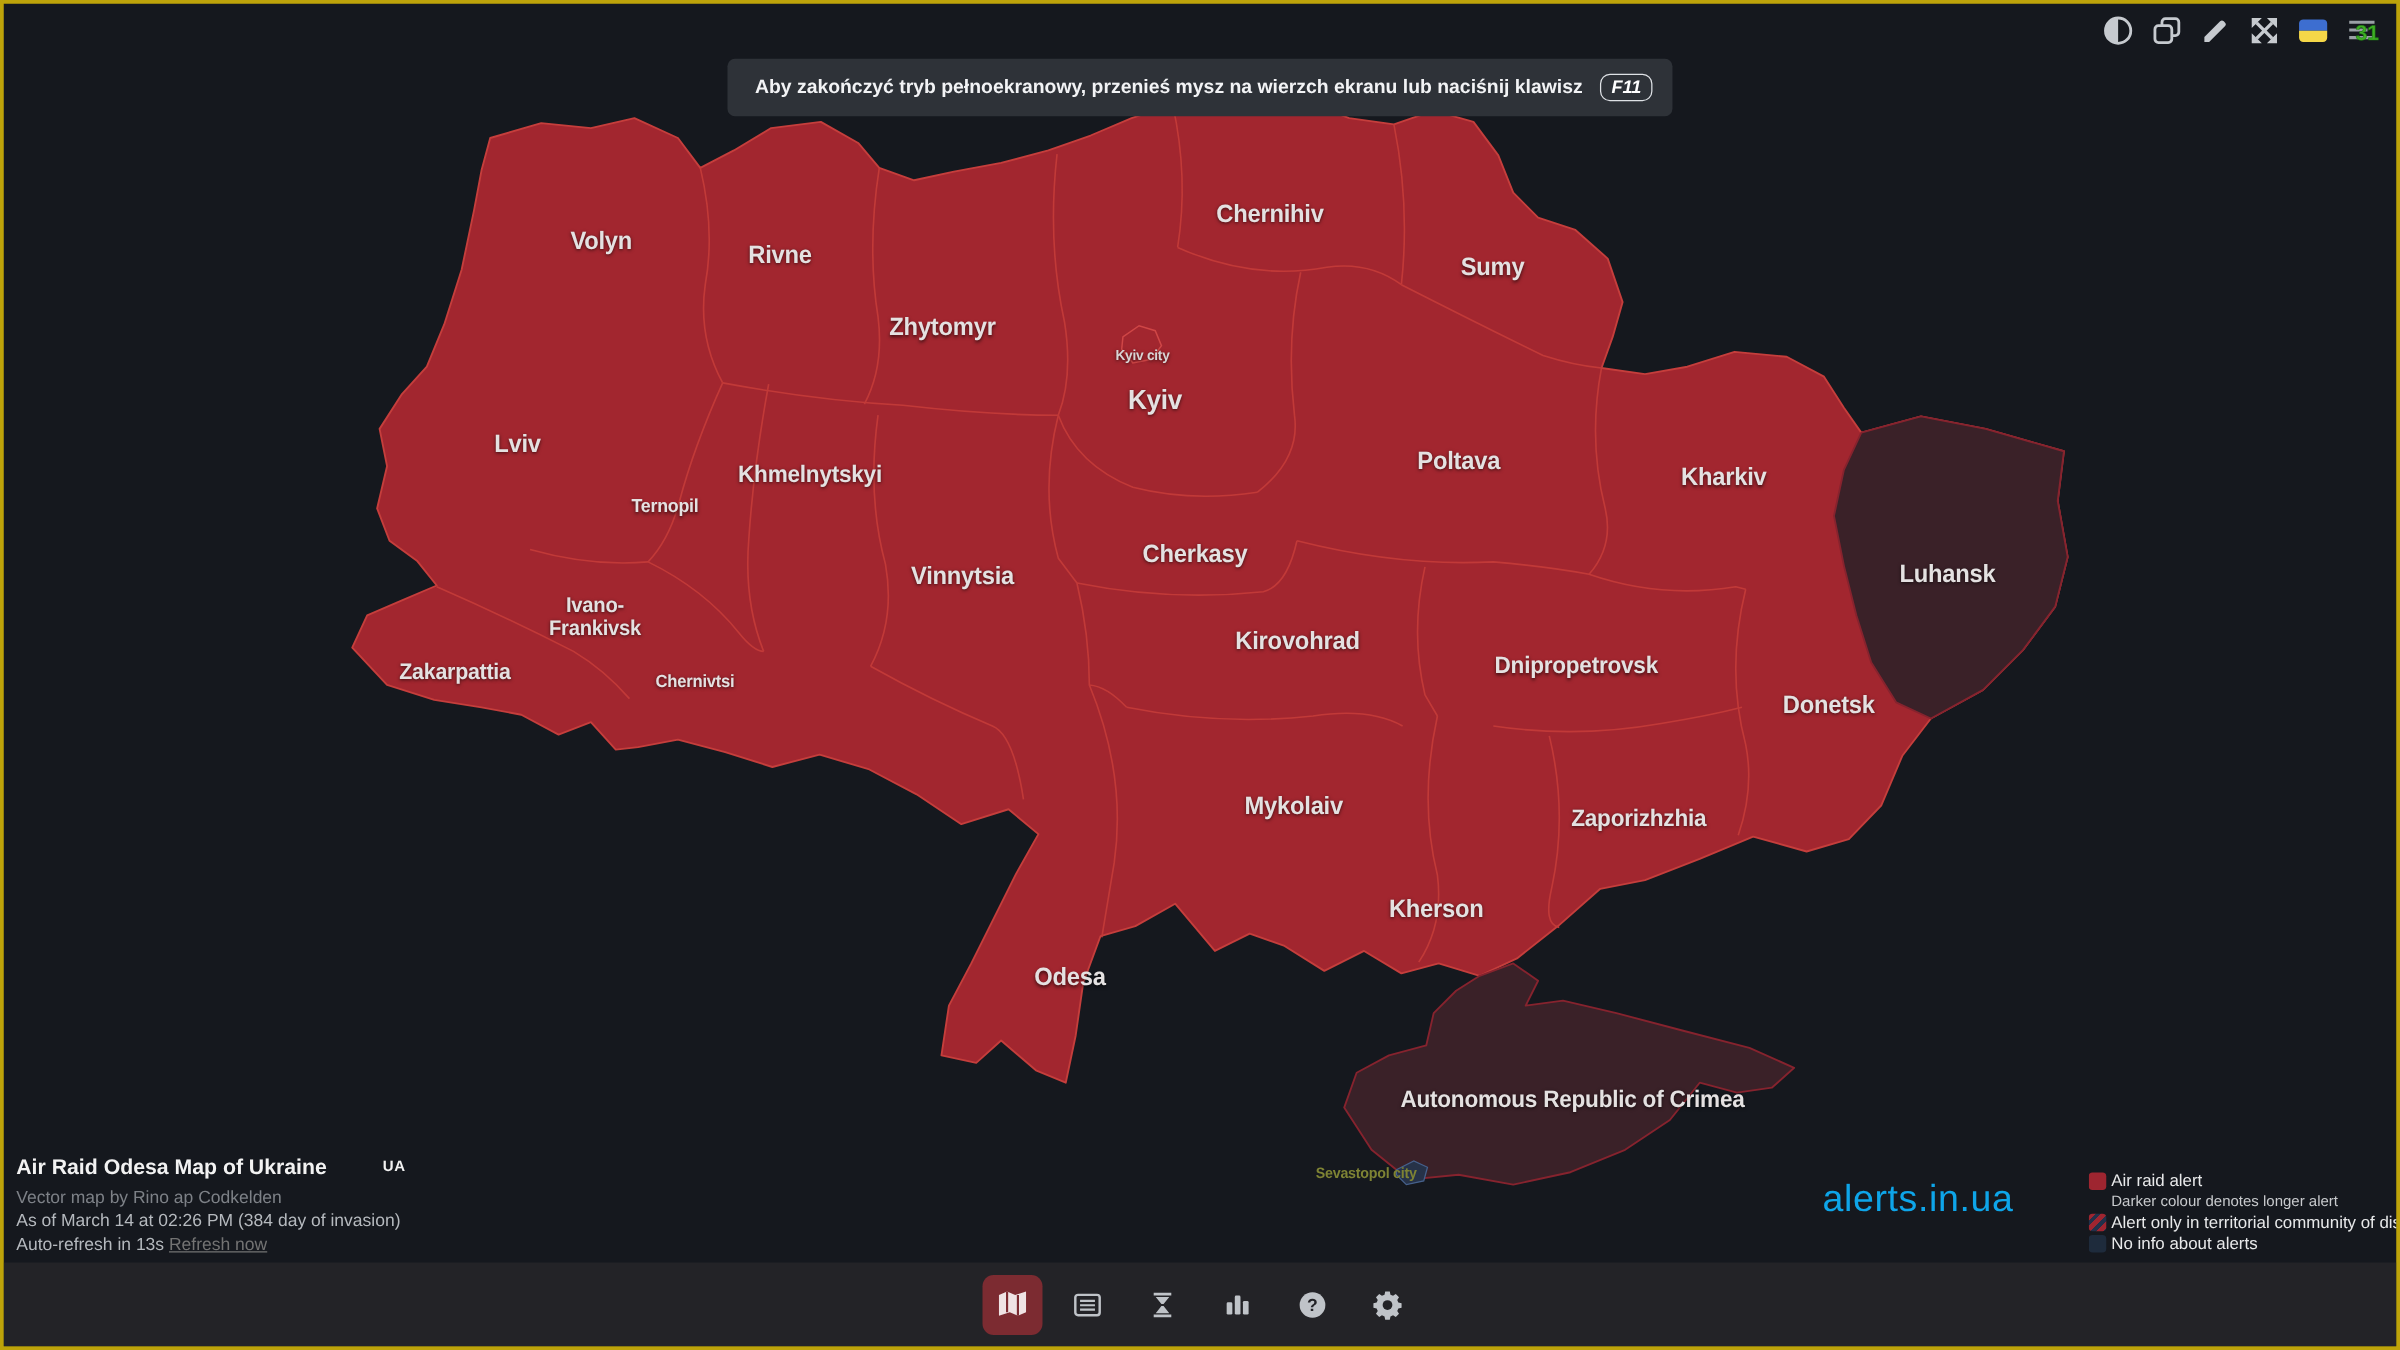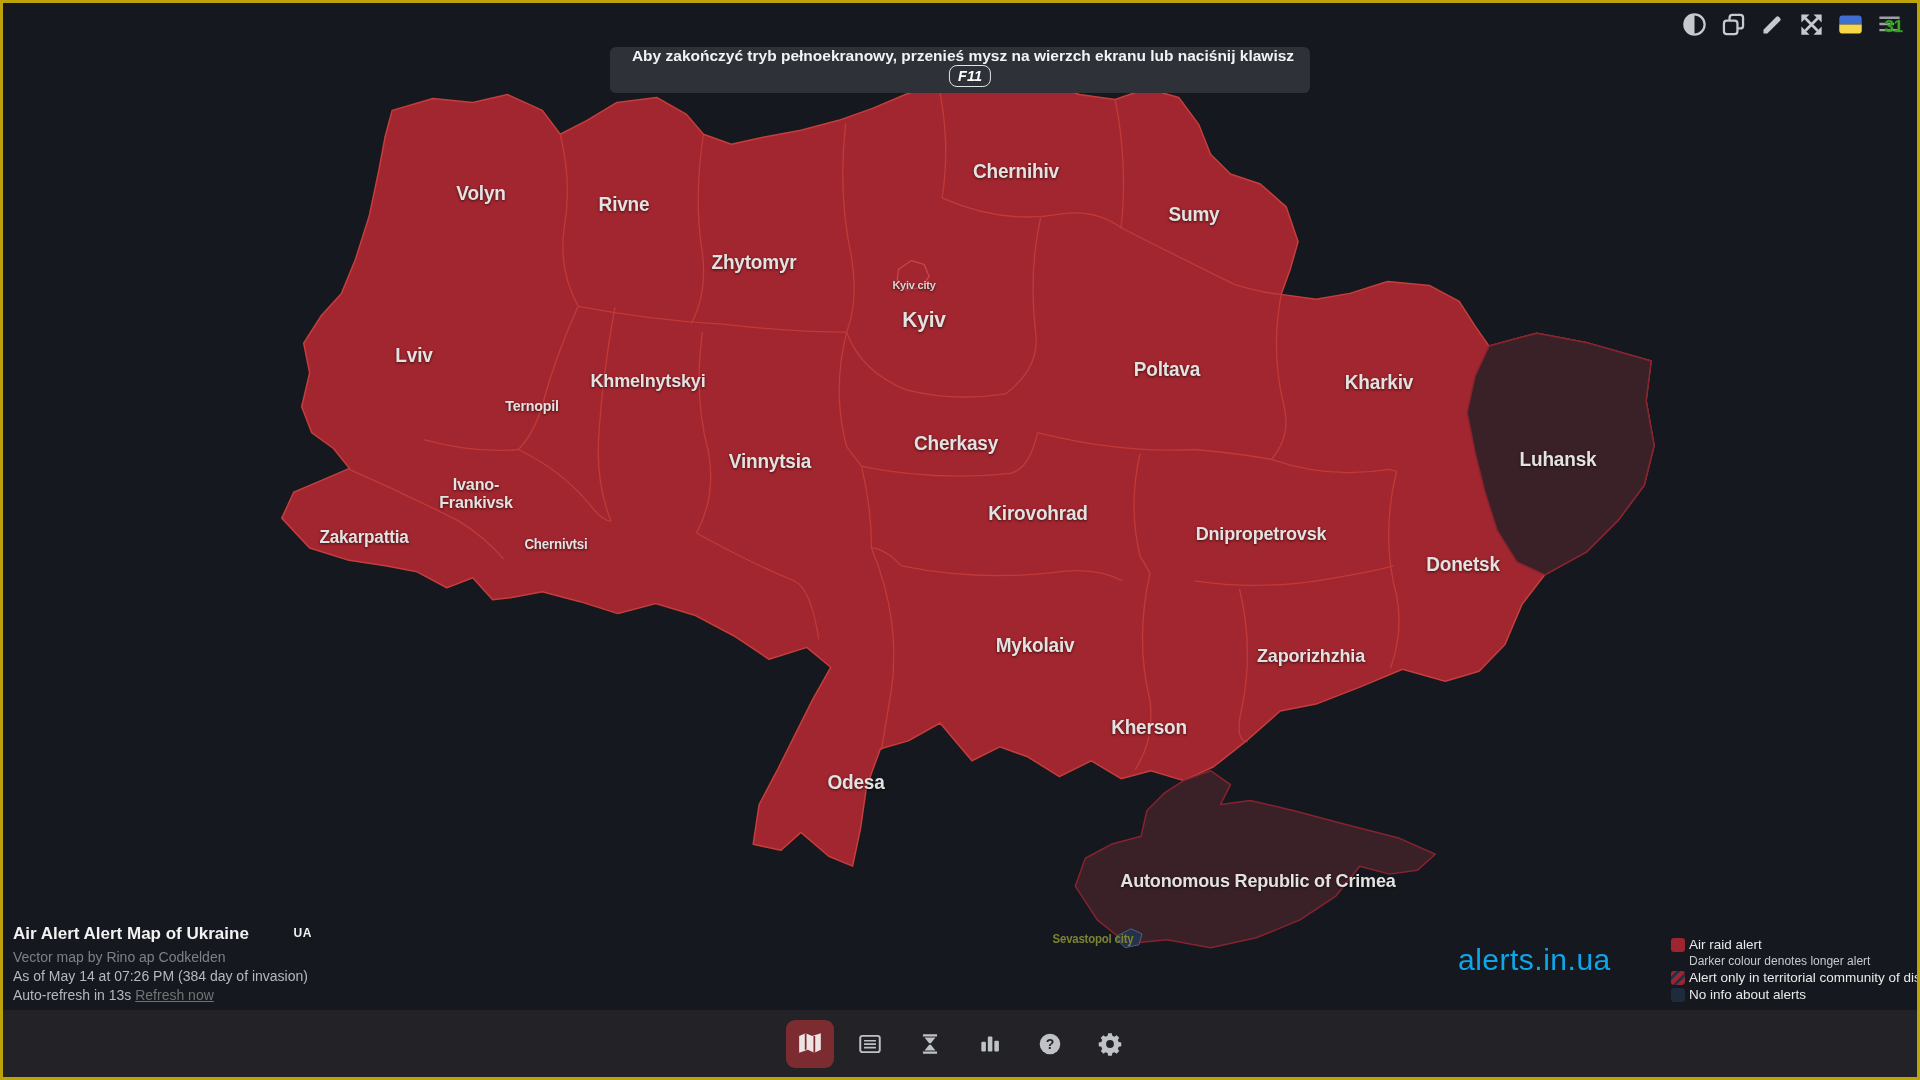--- a/index.html
+++ b/index.html
@@ -17,21 +17,21 @@
     font-weight:bold;color:#e4e1e1;text-shadow:0 1px 3px rgba(0,0,0,.65);
     letter-spacing:-.2px;white-space:pre-line;text-align:center;line-height:1.08;
     pointer-events:auto;
   }
   .rlabel.olive{color:#7e8334;text-shadow:none;}
   .rlabel.dim{color:#d9d5d5;}
   
   #notice{
     position:absolute;top:44px;left:50%;transform:translateX(-50%);
     background:#2e3238;border-radius:6px;height:46px;display:flex;align-items:center;
-    padding:0 16px 0 22px;color:#f2f3f5;font-size:15.5px;font-weight:bold;white-space:nowrap;flex-direction:column;
+    padding:0 16px 0 22px;color:#f2f3f5;font-size:15.5px;font-weight:bold;white-space:nowrap;
   }
   #notice .key{
     margin-left:14px;border:1.6px solid #dfe2e6;border-radius:8px;
     padding:2px 8px;font-size:14.5px;font-weight:bold;color:#fff;font-style:italic;
   }
   
   #top-toolbar{position:absolute;top:8px;right:14px;display:flex;gap:12px;align-items:center;}
   .ticon{width:27px;height:27px;display:inline-block;color:#c6cacf;cursor:pointer;}
   .ticon svg{width:100%;height:100%;}
   
@@ -168,25 +168,25 @@
         <path d="M2,12 h20 v5 a3,3 0 0 1 -3,3 H5 a3,3 0 0 1 -3,-3 z" fill="#f5d748"></path>
       </svg></span>
     <span class="ticon"><svg viewBox="0 0 24 24">
         <path d="M3,6 h18 M3,11.5 h13 M3,17 h18" stroke="#9aa0a6" stroke-width="2.2" fill="none"></path>
         <text x="7.5" y="18.5" font-family="Liberation Sans,sans-serif" font-size="15" font-weight="bold" fill="#3fae24" stroke="#1b7a12" stroke-width="0.4">31</text>
       </svg></span>
   </div>
 
 <div id="info-panel">
   <div class="ttl">
-    <span>Air Alert Alert Map of Ukraine</span>
+    <span>Air Raid Odesa Map of Ukraine</span>
     <span class="ua">UA</span>
   </div>
   <div class="credit">Vector map by Rino ap Codkelden</div>
-  <div>As of May 14 at 07:26 PM (384 day of invasion)</div>
+  <div>As of March 14 at 02:26 PM (384 day of invasion)</div>
   <div>
     <span>Auto-refresh in 13s</span>
     <a>Refresh now</a>
   </div>
 </div>
 
 <div id="legend">
   <div id="legend-rows">
       <div class="lrow alert">
         <span class="sw alert"></span>

